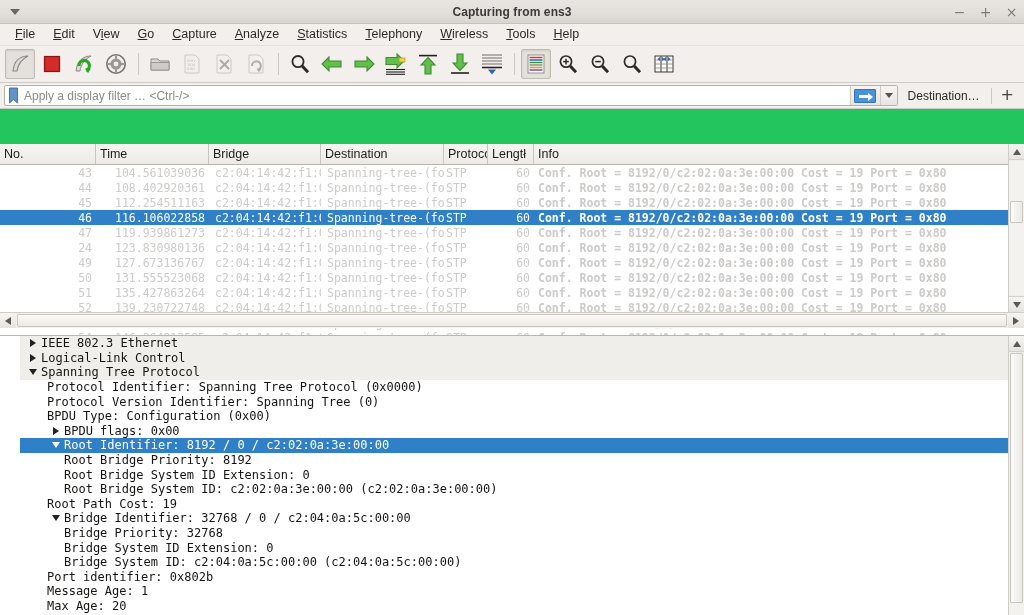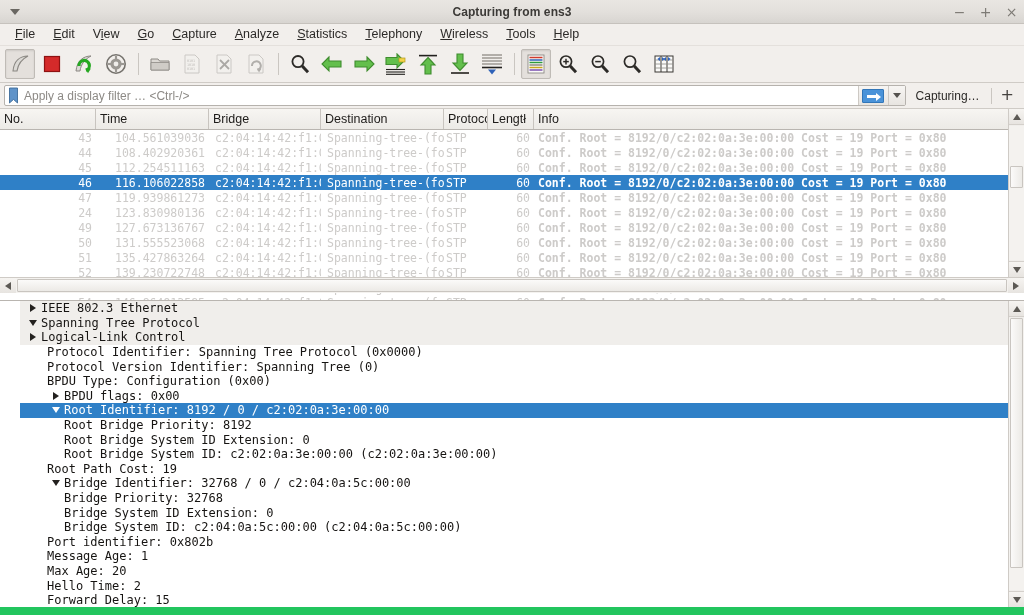--- a/index.html
+++ b/index.html
@@ -160,20 +160,21 @@
     font-size: 16px; color: #45423f; padding: 0 6px 2px 4px;
     font-family: "DejaVu Sans", sans-serif;
   }
 
   
   .pkt-pane { position: relative; background: #fff; }
   .pkt-head {
     height: 21px; display: flex;
     background: linear-gradient(to bottom,#f7f5f2,#eceae6);
     border-bottom: 1px solid #b9b5b0;
+    margin-top: 35px;
   }
   .pkt-head .hc {
     font-size: 12.5px; color: #1d1b19;
     border-right: 1px solid #c8c4bf;
     padding-left: 4px;
     display: flex; align-items: center;
     overflow: hidden; white-space: nowrap;
     height: 100%;
   }
   .pkt-rows {
@@ -511,21 +512,21 @@
         </svg>
       </span>
       <div class="filter-ph">Apply a display filter … &lt;Ctrl-/&gt;</div>
       <div class="arrow-btn">
         <span class="arrow-blue"></span>
       </div>
       <div class="dd-btn">
         <span class="dd-tri"></span>
       </div>
     </div>
-    <div class="expr-btn">Capturing…</div>
+    <div class="expr-btn">Destination…</div>
     <div class="vsep-sm"></div>
     <div class="plus-btn">+</div>
   </div>
 
   <div class="pkt-pane" style="height:184px;">
 
     <div class="pkt-head" style="padding-right:16px;">
       <div class="hc" style="width:96px;">No.</div>
       <div class="hc" style="width:113px;">Time</div>
       <div class="hc" style="width:112px;">Bridge</div>
@@ -685,29 +686,29 @@
   <div class="det-pane" style="height:307px;padding-left:20px;">
     <div class="det-rows" id="det-rows" style="padding-right:16px;">
         <div class="drow ind0 top">
           <span class="tw">
             <span class="tw-r"></span>
           </span>
           <span class="dtxt">IEEE 802.3 Ethernet</span>
         </div>
         <div class="drow ind0 top">
           <span class="tw">
+            <span class="tw-r"></span>
+          </span>
+          <span class="dtxt">Logical-Link Control</span>
+        </div>
+        <div class="drow ind0 top">
+          <span class="tw">
             <span class="tw-d"></span>
           </span>
           <span class="dtxt">Spanning Tree Protocol</span>
-        </div>
-        <div class="drow ind0 top">
-          <span class="tw">
-            <span class="tw-r"></span>
-          </span>
-          <span class="dtxt">Logical-Link Control</span>
         </div>
         <div class="drow ind1">
           <span class="tw" style="width: 0px;"></span>
           <span class="dtxt">Protocol Identifier: Spanning Tree Protocol (0x0000)</span>
         </div>
         <div class="drow ind1">
           <span class="tw" style="width: 0px;"></span>
           <span class="dtxt">Protocol Version Identifier: Spanning Tree (0)</span>
         </div>
         <div class="drow ind1">

